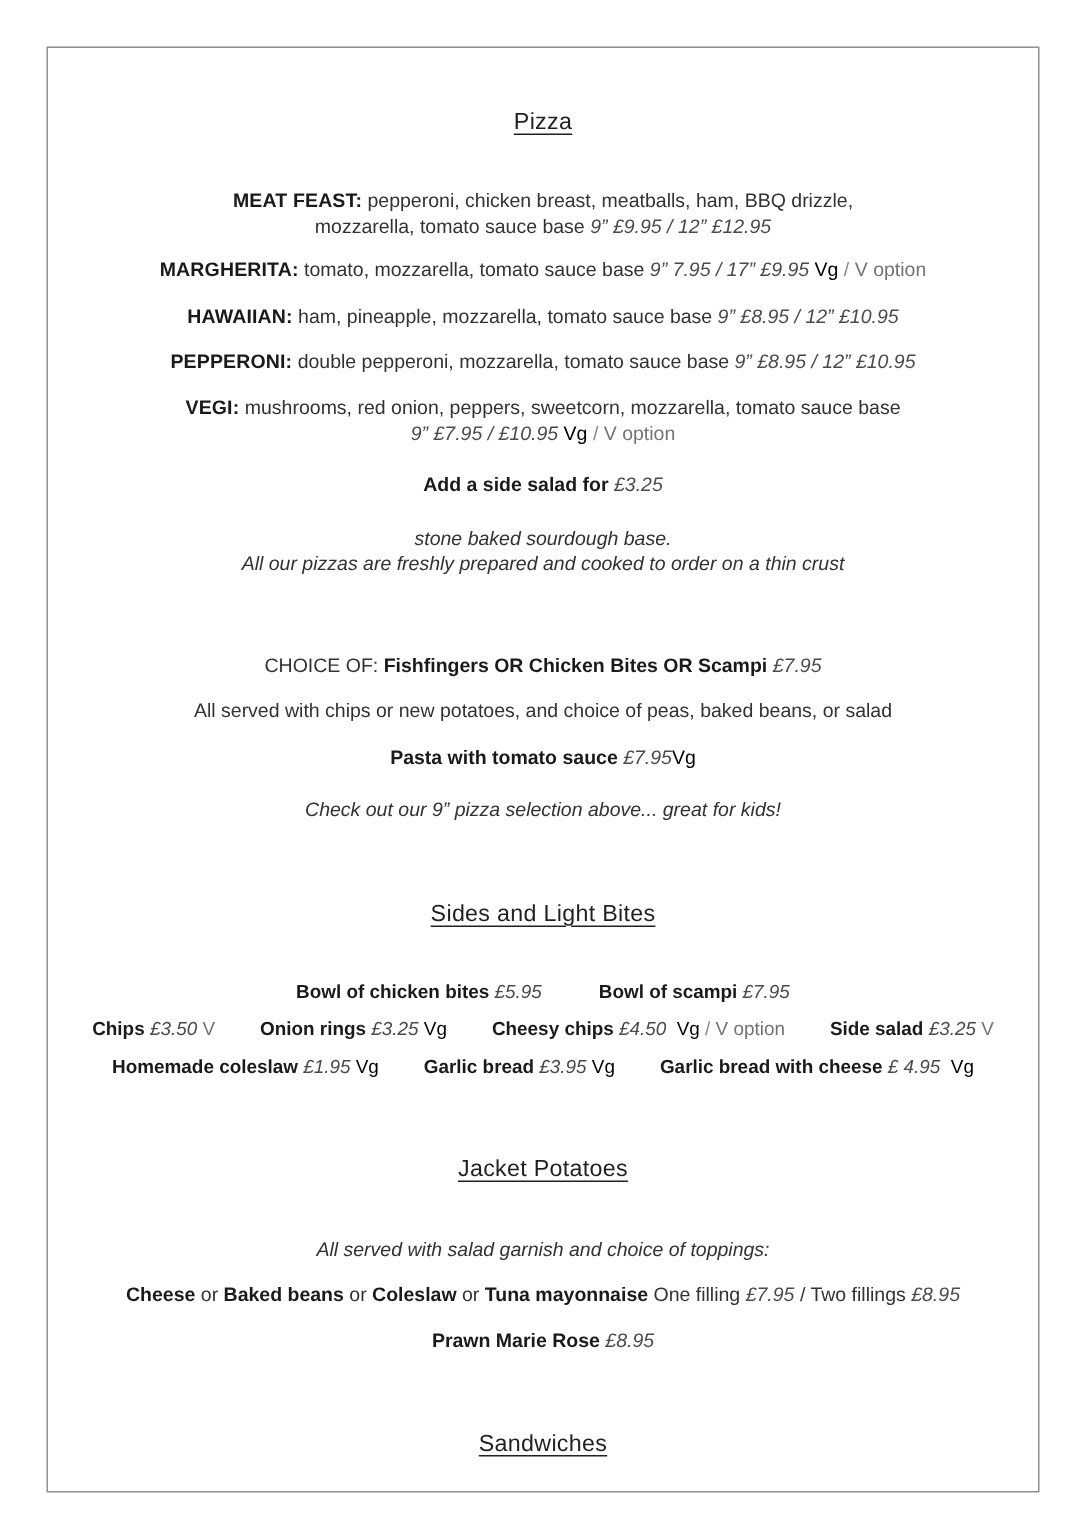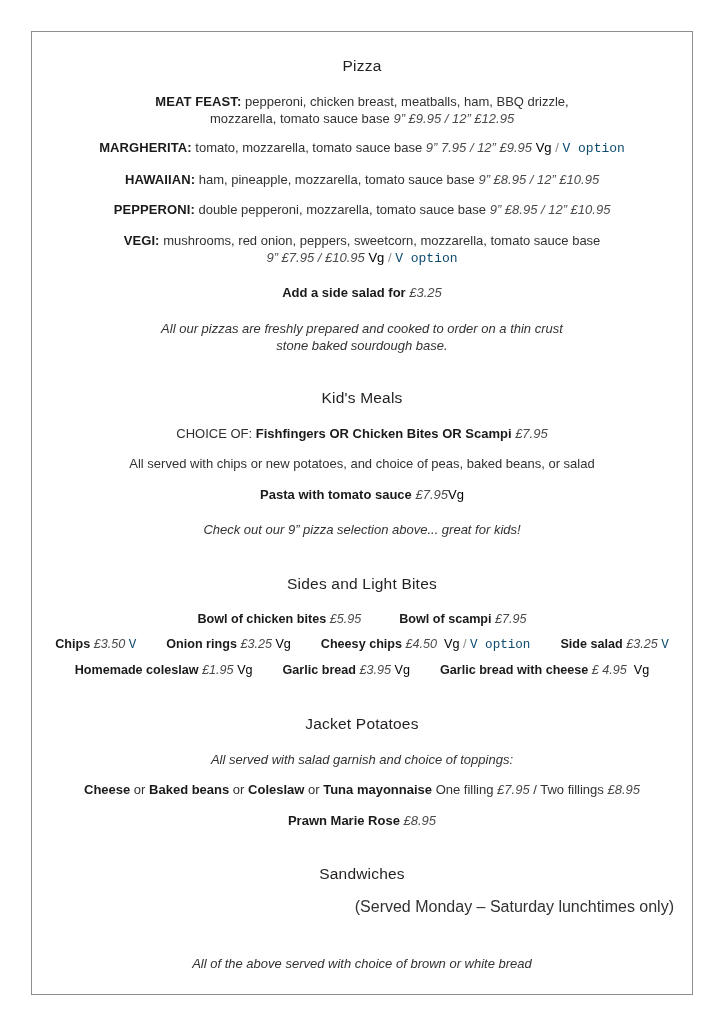--- a/index.html
+++ b/index.html
@@ -32,23 +32,24 @@
     padding: 24px 18px 0 18px;
     text-align: center;
   }
 
   
   .section-heading {
     font-size: 15.5px;
     font-weight: 400;
     letter-spacing: 0.2px;
     color: #231f20;
+    text-decoration: underline;
     text-underline-offset: 3px;
     text-decoration-thickness: 1px;
-    margin: 0;
+    margin: 16px;
     padding: 0;
     line-height: 1.3;
   }
 
   
   .line {
     font-size: 13px;
     line-height: 1.42;
     color: #333132;
     white-space: normal;
@@ -57,21 +58,21 @@
   }
   .line.tight { line-height: 1.32; }
 
   .bold   { font-weight: 700; color: #1a1a1a; }
   .caps   { font-weight: 700; color: #1a1a1a; letter-spacing: 0.1px; }
   .price  { font-style: italic; color: #4a4a4a; }
   .ital   { }
   .note   { font-style: italic; color: #333132; }
   .small  { font-size: 16px; text-align: right; }
   .vg     { color: #000000; }
-  .v      { color: #0c4a6e; font-family: Liberation Mono, monospace; }
+  .v      { color: #737373; }
   .sep    { color: #8a8a8a; }
 
   
   .gap-xs { height: 7px; }
   .gap-s  { height: 12px; }
   .gap-m  { height: 17px; }
   .gap-xl { height: 34px; }
 
   .row-wrap {
     display: block;
@@ -94,21 +95,21 @@
     <div class="line tight">
       <span class="caps">MEAT FEAST:</span><span> pepperoni, chicken breast, meatballs, ham, BBQ drizzle,</span>
     </div>
     <div class="line tight">
       <span>mozzarella, tomato sauce base </span><span class="price">9” £9.95 / 12” £12.95</span>
     </div>
 
     <div class="gap-s"></div>
 
     <div class="line">
-      <span class="caps">MARGHERITA:</span><span> tomato, mozzarella, tomato sauce base </span><span class="price">9” 7.95 / 12” £9.95</span><span>&nbsp;</span><span class="vg">Vg</span><span class="sep"> / </span><span class="v">V option</span>
+      <span class="caps">MARGHERITA:</span><span> tomato, mozzarella, tomato sauce base </span><span class="price">9” 7.95 / 17” £9.95</span><span>&nbsp;</span><span class="vg">Vg</span><span class="sep"> / </span><span class="v">V option</span>
     </div>
 
     <div class="gap-s"></div>
 
     <div class="line">
       <span class="caps">HAWAIIAN:</span><span> ham, pineapple, mozzarella, tomato sauce base </span><span class="price">9” £8.95 / 12” £10.95</span>
     </div>
 
     <div class="gap-s"></div>
 
@@ -126,26 +127,25 @@
     </div>
 
     <div class="gap-m"></div>
 
     <div class="line">
       <span class="bold">Add a side salad for </span><span class="price">£3.25</span>
     </div>
 
     <div class="gap-m"></div>
 
+    <div class="line note tight">stone baked sourdough base.</div>
     <div class="line note tight">All our pizzas are freshly prepared and cooked to order on a thin crust</div>
-    <div class="line note tight">stone baked sourdough base.</div>
-
-    <div class="gap-xl"></div>
-
-    <div class="section-heading">Kid's Meals</div>
+
+    <div class="gap-xl"></div>
+
     <div class="gap-m"></div>
 
     <div class="line">
       <span class="ital">CHOICE OF:</span><span class="bold">  Fishfingers OR Chicken Bites OR Scampi </span><span class="price">£7.95</span>
     </div>
 
     <div class="gap-s"></div>
 
     <div class="line">All served with chips or new potatoes, and choice of peas, baked beans, or salad</div>
 

